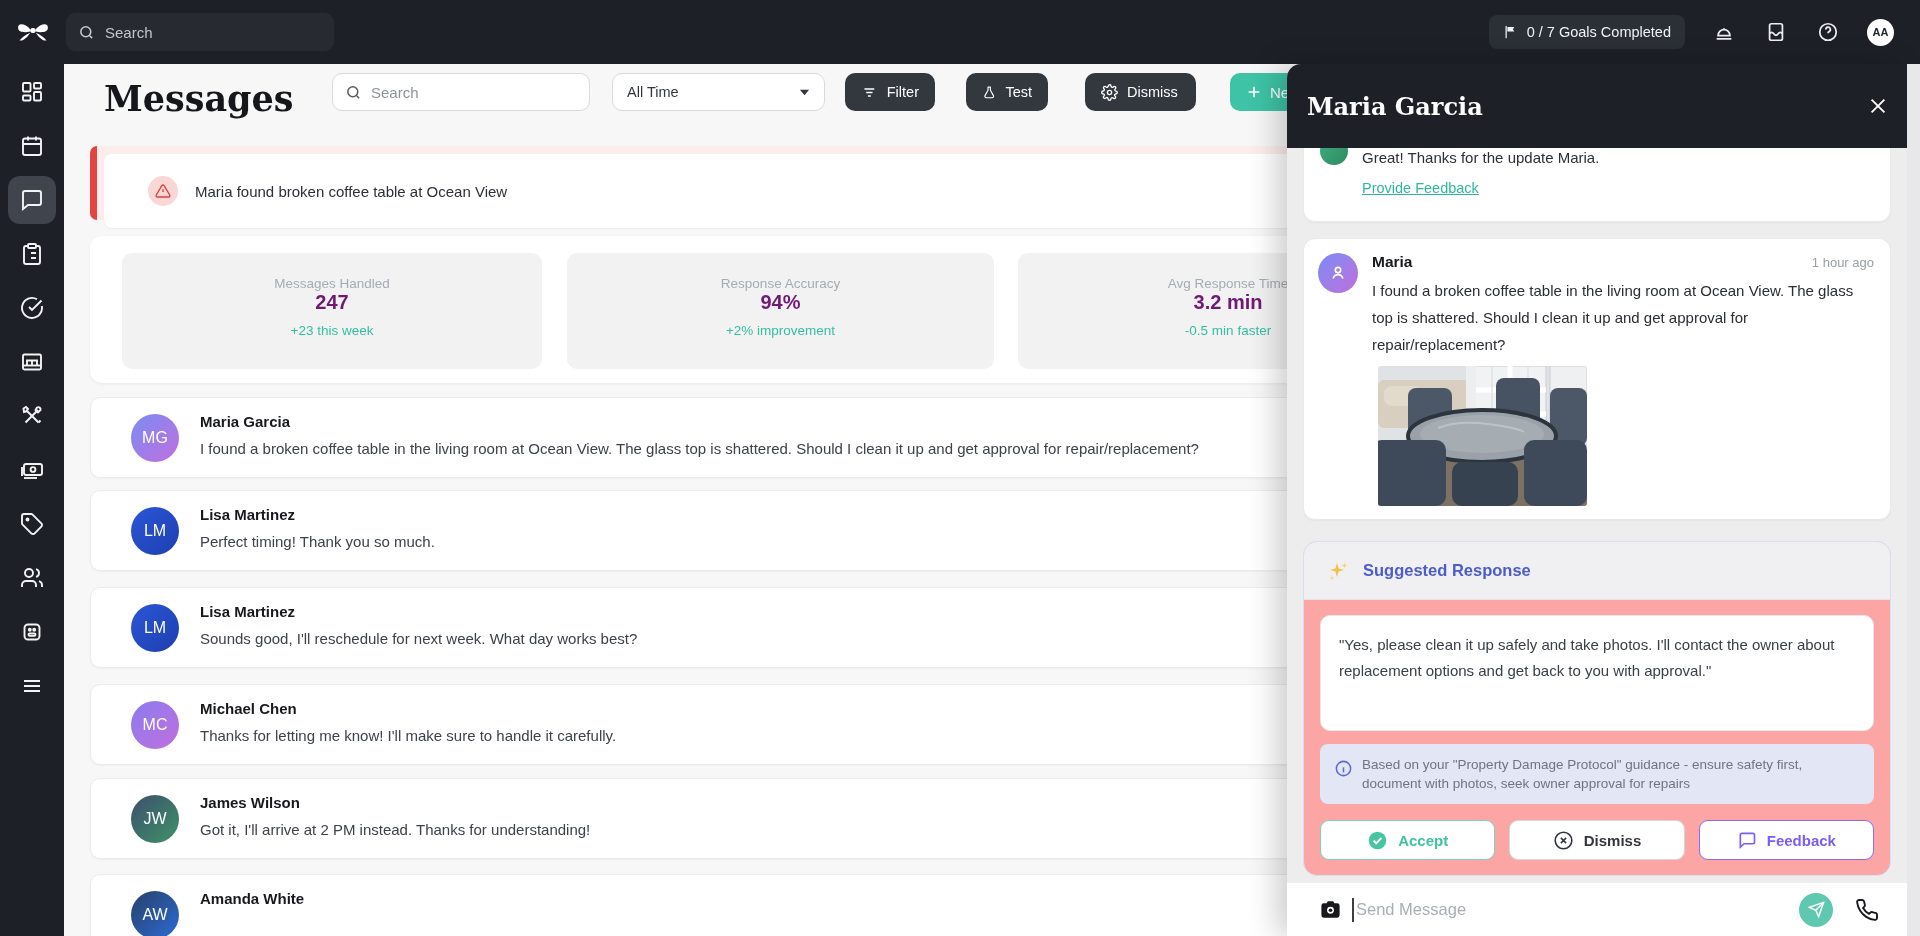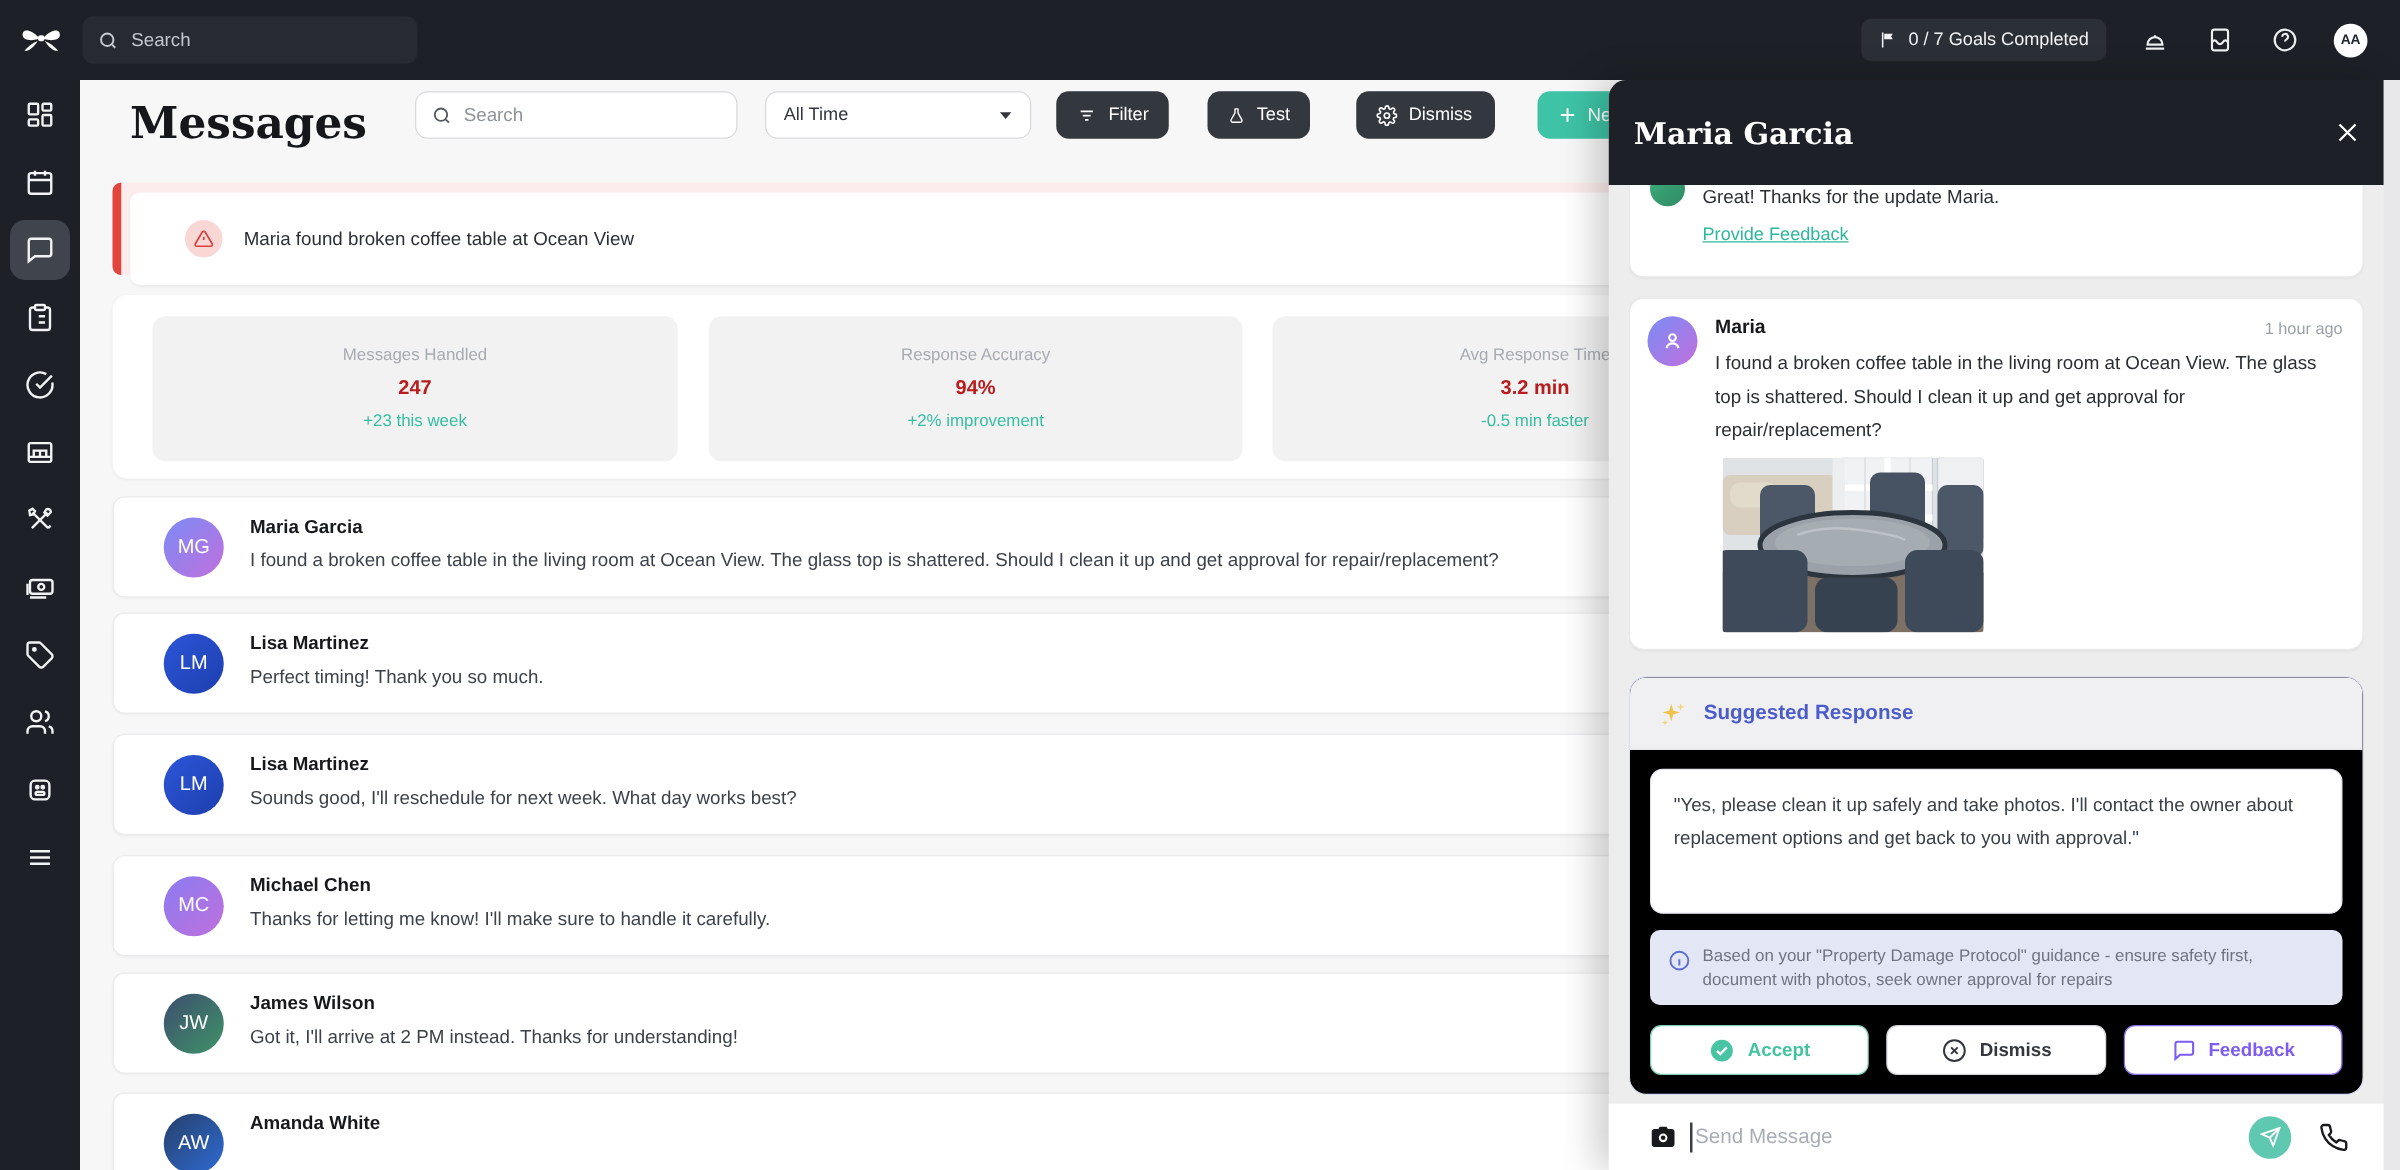--- a/index.html
+++ b/index.html
@@ -48,21 +48,21 @@
   .alert { position:absolute; left:26px; top:82px; width:1790px; height:74px; background:#fcedec; border-radius:10px; }
   .alert-stripe { position:absolute; left:0; top:0; bottom:0; width:7px; background:#e2453f; border-radius:10px 0 0 10px; }
   .alert-card { position:absolute; left:14px; top:8px; right:30px; height:74px; background:#fff; border-radius:8px; box-shadow:0 1px 2px rgba(0,0,0,.05); display:flex; align-items:center; padding-left:44px; }
   .alert-ico { width:30px; height:30px; border-radius:50%; background:#f8d7d4; display:flex; align-items:center; justify-content:center; color:#d9403c; }
   .alert-text { margin-left:17px; font-size:15px; color:#2c3036; }
 
   
   .stats { position:absolute; left:26px; top:172px; width:1790px; height:147px; background:#fff; border-radius:12px; box-shadow:0 1px 3px rgba(0,0,0,.06); }
   .stat-tile { position:absolute; top:17px; height:116px; background:#f2f2f3; border-radius:10px; text-align:center; }
   .stat-tile .lbl { margin-top:23px; font-size:13.5px; color:#a6abb2; }
-  .stat-tile .val { margin-top:11px; font-size:16px; font-weight:bold; color:#b91c1c; }
+  .stat-tile .val { font-size:20px; font-weight:bold; color:#701a75; }
   .stat-tile .dlt { margin-top:9px; font-size:13.5px; color:#35bfa1; }
   .tile-0 { left:32px; width:420px; }
   .tile-1 { left:477px; width:427px; }
   .tile-2 { left:928px; width:420px; }
 
   
   .rowcard { position:absolute; left:26px; width:1790px; height:81px; background:#fff; border:1px solid #ebebee; border-radius:10px; box-shadow:0 1px 2px rgba(0,0,0,.04); overflow:hidden; cursor:pointer; }
   .rowcard .av { position:absolute; left:40px; top:16px; width:48px; height:48px; border-radius:50%; color:#fff; font-size:16px; display:flex; align-items:center; justify-content:center; }
   .rowcard .nm { position:absolute; left:109px; top:15px; font-size:15px; font-weight:bold; color:#17191d; }
   .rowcard .pv { position:absolute; left:109px; top:42px; right:10px; font-size:15px; color:#3d424a; white-space:nowrap; overflow:hidden; }
@@ -78,21 +78,21 @@
   .card-prev .av-s { position:absolute; left:16px; top:14px; width:28px; height:28px; border-radius:50%; background:linear-gradient(135deg,#3fae7d,#2e8a63); }
   .card-prev .txt { position:absolute; left:58px; top:26px; font-size:15px; color:#2c3036; }
   .card-prev .lnk { position:absolute; left:58px; top:57px; font-size:14.5px; color:#2fb79e; text-decoration:underline; cursor:pointer; }
   .card-msg { top:90px; height:282px; }
   .card-msg .av-m { position:absolute; left:14px; top:14px; width:40px; height:40px; border-radius:50%; display:flex; align-items:center; justify-content:center; color:#fff; }
   .card-msg .sender { position:absolute; left:68px; top:14px; font-size:15.5px; font-weight:bold; color:#17191d; }
   .card-msg .time { position:absolute; right:16px; top:16px; font-size:13px; color:#9aa0a8; }
   .card-msg .body { position:absolute; left:68px; top:38px; width:498px; font-size:15px; line-height:27px; color:#2a2e33; }
   .card-msg .photo { position:absolute; left:74px; top:127px; width:209px; height:140px; border-radius:3px; overflow:hidden; cursor:pointer; }
 
-  .card-sug { position:absolute; left:0; right:0; top:393px; height:335px; background:#000000; border:1.5px solid #dbdef2; border-radius:14px; overflow:hidden; }
+  .card-sug { position:absolute; left:0; right:0; top:393px; height:335px; background:#fca5a5; border:1.5px solid #dbdef2; border-radius:14px; overflow:hidden; }
   .sug-head { height:58px; background:#f0f0f3; border-bottom:1px solid #e3e3e8; display:flex; align-items:center; }
   .sug-head .spark { margin-left:22px; }
   .sug-title { margin-left:13px; font-size:16.5px; font-weight:bold; color:#4b5ccc; }
   .sug-quote { margin:15px 16px 0; background:#fff; border:1px solid #e6e6ee; border-radius:10px; padding:16px 18px; font-size:15px; line-height:26px; color:#3a4047; height:116px; }
   .sug-note { margin:13px 16px 0; position:relative; background:#e3e6f5; border-radius:8px; padding:11px 16px 11px 42px; font-size:13.5px; line-height:19px; color:#6f7580; }
   .sug-note svg { position:absolute; left:14px; top:15px; color:#5a6bd8; }
   .sug-btns { display:flex; gap:14px; margin:16px 16px 0; }
   .sug-btn { flex:1; height:40px; border-radius:9px; background:#fff; display:flex; align-items:center; justify-content:center; gap:10px; font-size:15px; font-weight:bold; font-family:inherit; cursor:pointer; }
   .btn-accept { border:1.5px solid #7fd2ba; color:#43c2a2; }
   .btn-dismiss { border:1.5px solid #d5d6da; color:#33373d; }

